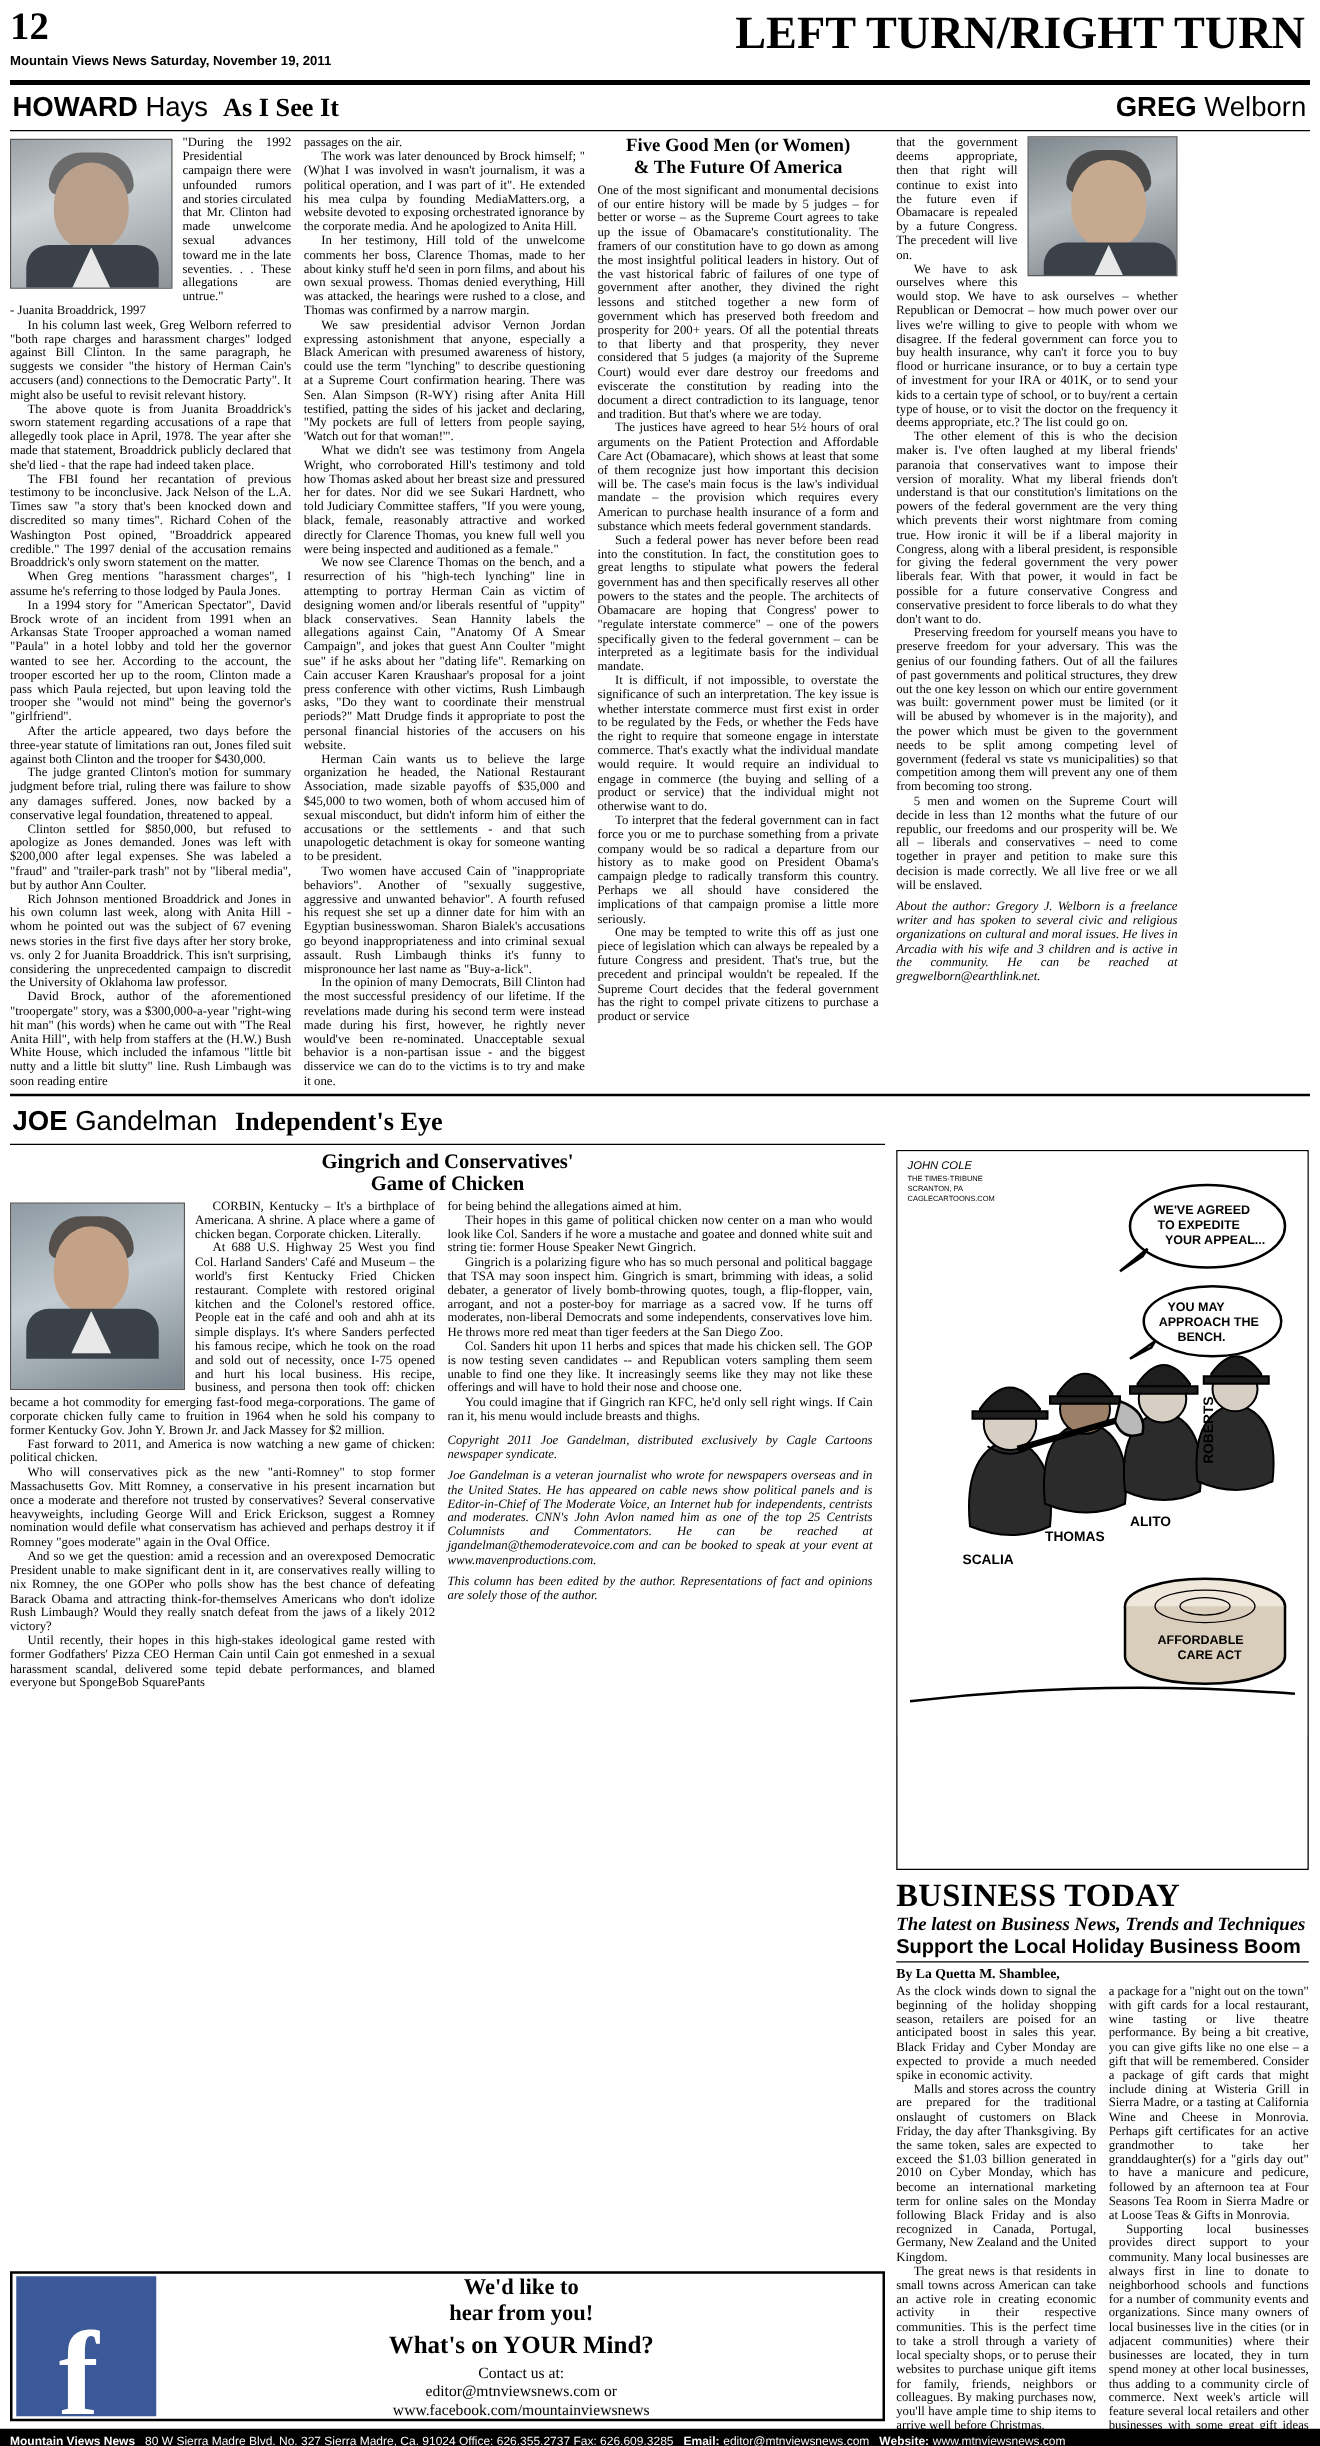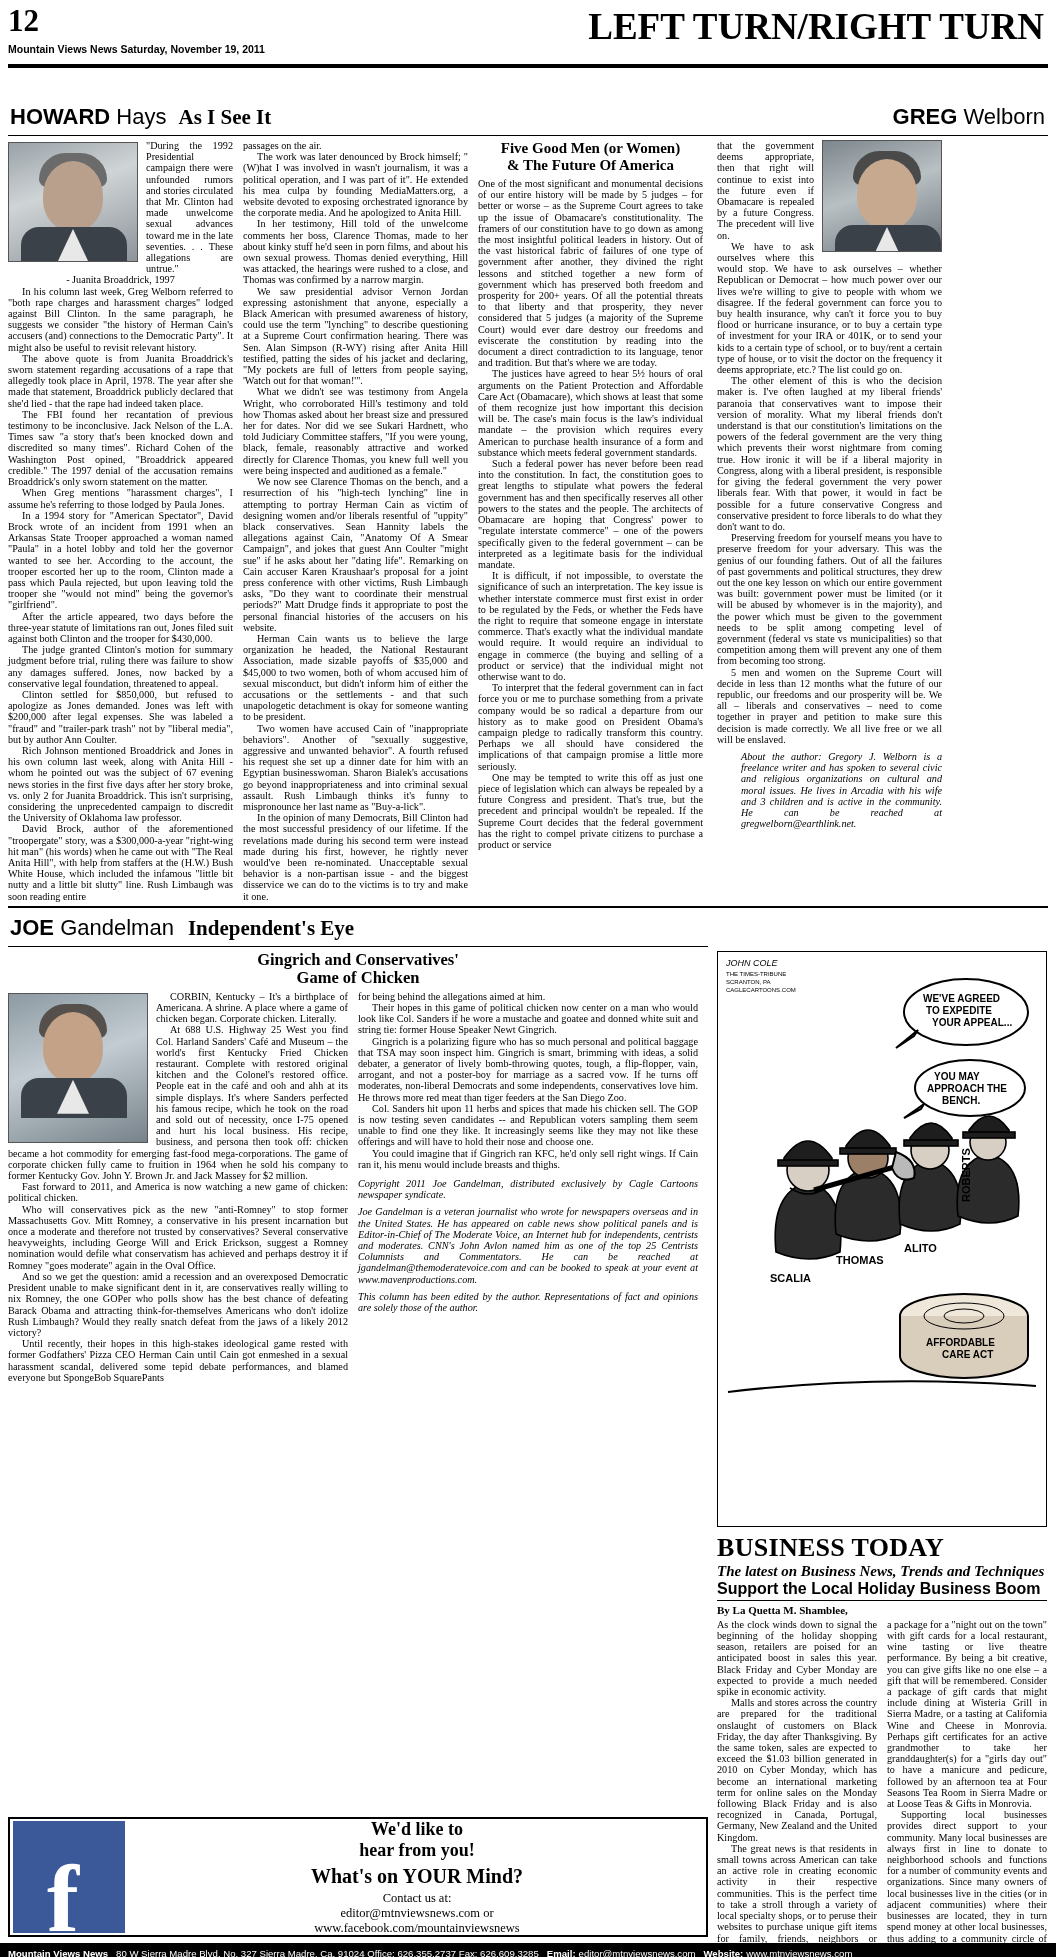--- a/index.html
+++ b/index.html
@@ -58,21 +58,21 @@
   .portrait .shirt { position:absolute; left:48px; top:86px; width:32px; height:34px; background:#e8e8e8; clip-path:polygon(50% 0,100% 100%,0 100%); }
 
   .portrait.greg { background:linear-gradient(160deg,#7d868c 0%,#b9c0c4 45%,#6e767c 100%); }
   .portrait.greg .face { background:#c7a98f; }
   .portrait.greg .hair { background:#4a4a4a; }
   .portrait.joe { background:linear-gradient(160deg,#8d9aa2 0%,#c3ccd2 45%,#77828a 100%); }
   .portrait.joe .face { background:#c3a287; }
   .portrait.joe .hair { background:#55504c; }
 
   .quoteblock { font-size:10.2px; line-height:11.2px; text-align:justify; }
-  .quote-attrib { text-align:center; font-size:10.2px; }
+  .quote-attrib { text-align:left; font-size:10.2px; }
   .welborn-hdl { font-size:15px; line-height:17px; font-weight:bold; text-align:center; margin-bottom:4px; }
   .italic-note { font-style:italic; font-size:10.2px; line-height:11.2px; text-align:justify; }
 
   
   .sec-gand { display:flex; gap:9px; margin-top:4px; }
   .gand-left { width:700px; }
   .gand-hdl { font-size:16.5px; line-height:18px; margin-bottom:4px; }
   .gand-cols { display:flex; gap:10px; }
   .gand-c { width:340px; }
 
@@ -114,21 +114,21 @@
 
   <div class="masthead">
     <div class="mast-left">
       <div class="pagenum">12</div>
       <div class="mast-meta">Mountain Views News  Saturday, November 19, 2011</div>
     </div>
     <div class="mast-title">LEFT TURN/RIGHT TURN</div>
   </div>
   <div class="rule-thick"></div>
 
-  <div style="display:flex; gap:9px;margin-top:31px;">
+  <div style="display:flex; gap:9px;">
     <div style="width:700px;">
       <div class="byline-bar" style="justify-content:flex-start; gap:12px;">
         <div class="byl-name">
           <b>HOWARD</b>
           <span>Hays</span>
         </div>
         <div class="byl-title">As I See It</div>
       </div>
     </div>
     <div style="width:330px;">
@@ -203,21 +203,21 @@
           <div class="hair"></div>
             <div class="face"></div>
             <div class="body"></div>
             <div class="shirt"></div>
         </div>
         <p class="noind">that the government deems appropriate, then that right will continue to exist into the future even if Obamacare is repealed by a future Congress. The precedent will live on.</p>
         <p>We have to ask ourselves where this would stop. We have to ask ourselves – whether Republican or Democrat – how much power over our lives we're willing to give to people with whom we disagree. If the federal government can force you to buy health insurance, why can't it force you to buy flood or hurricane insurance, or to buy a certain type of investment for your IRA or 401K, or to send your kids to a certain type of school, or to buy/rent a certain type of house, or to visit the doctor on the frequency it deems appropriate, etc.?  The list could go on.</p>
         <p>The other element of this is who the decision maker is. I've often laughed at my liberal friends' paranoia that conservatives want to impose their version of morality. What my liberal friends don't understand is that our constitution's limitations on the powers of the federal government are the very thing which prevents their worst nightmare from coming true.  How ironic it will be if a liberal majority in Congress, along with a liberal president, is responsible for giving the federal government the very power liberals fear.  With that power, it would in fact be possible for a future conservative Congress and conservative president to force liberals to do what they don't want to do.</p>
         <p>Preserving freedom for yourself means you have to preserve freedom for your adversary.  This was the genius of our founding fathers.  Out of all the failures of past governments and political structures, they drew out the one key lesson on which our entire government was built: government power must be limited (or it will be abused by whomever is in the majority), and the power which must be given to the government needs to be split among competing level of government (federal vs state vs municipalities) so that competition among them will prevent any one of them from becoming too strong.</p>
         <p>5 men and women on the Supreme Court will decide in less than 12 months what the future of our republic, our freedoms and our prosperity will be. We all – liberals and conservatives – need to come together in prayer and petition to make sure this decision is made correctly.  We all live free or we all will be enslaved.</p>
-        <div class="italic-note" style="margin-top:6px;margin-left:24px;">About the author:  Gregory J. Welborn is a freelance writer and has spoken to several civic and religious organizations on cultural and moral issues.  He lives in Arcadia with his wife and 3 children and is active in the community.  He can be reached at gregwelborn@earthlink.net.</div>
+        <div class="italic-note" style="margin-top:6px;">About the author:  Gregory J. Welborn is a freelance writer and has spoken to several civic and religious organizations on cultural and moral issues.  He lives in Arcadia with his wife and 3 children and is active in the community.  He can be reached at gregwelborn@earthlink.net.</div>
       </div>
     </div>
   </div>
 
   <div class="hr-b"></div>
 
   <div style="display:flex; gap:9px;">
     <div style="width:700px;">
       <div class="byline-bar" style="justify-content:flex-start; gap:14px;">
         <div class="byl-name">

